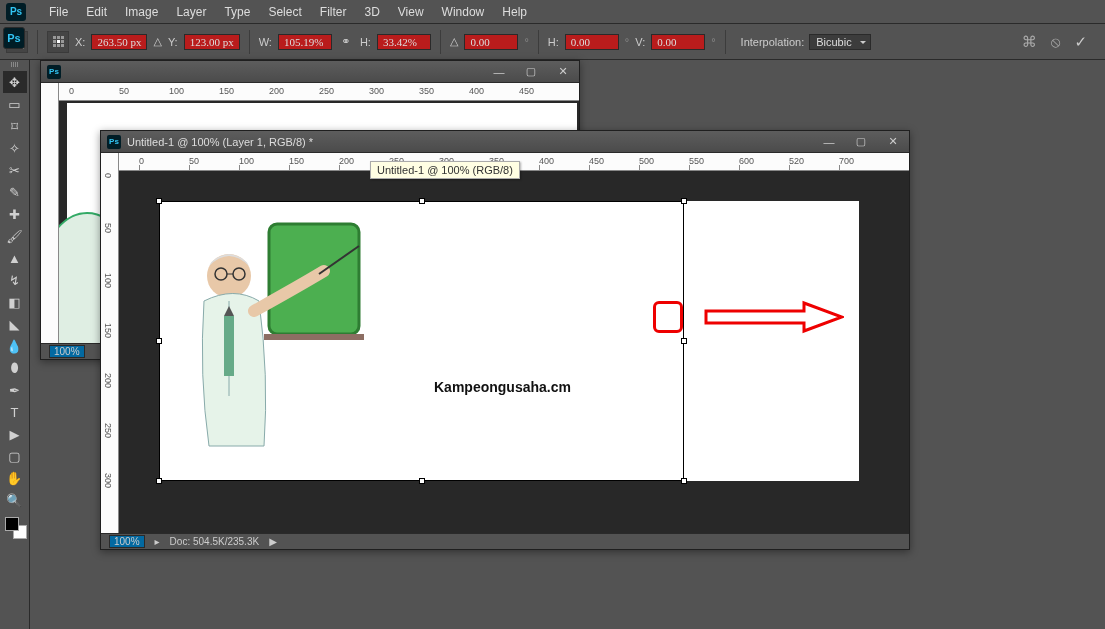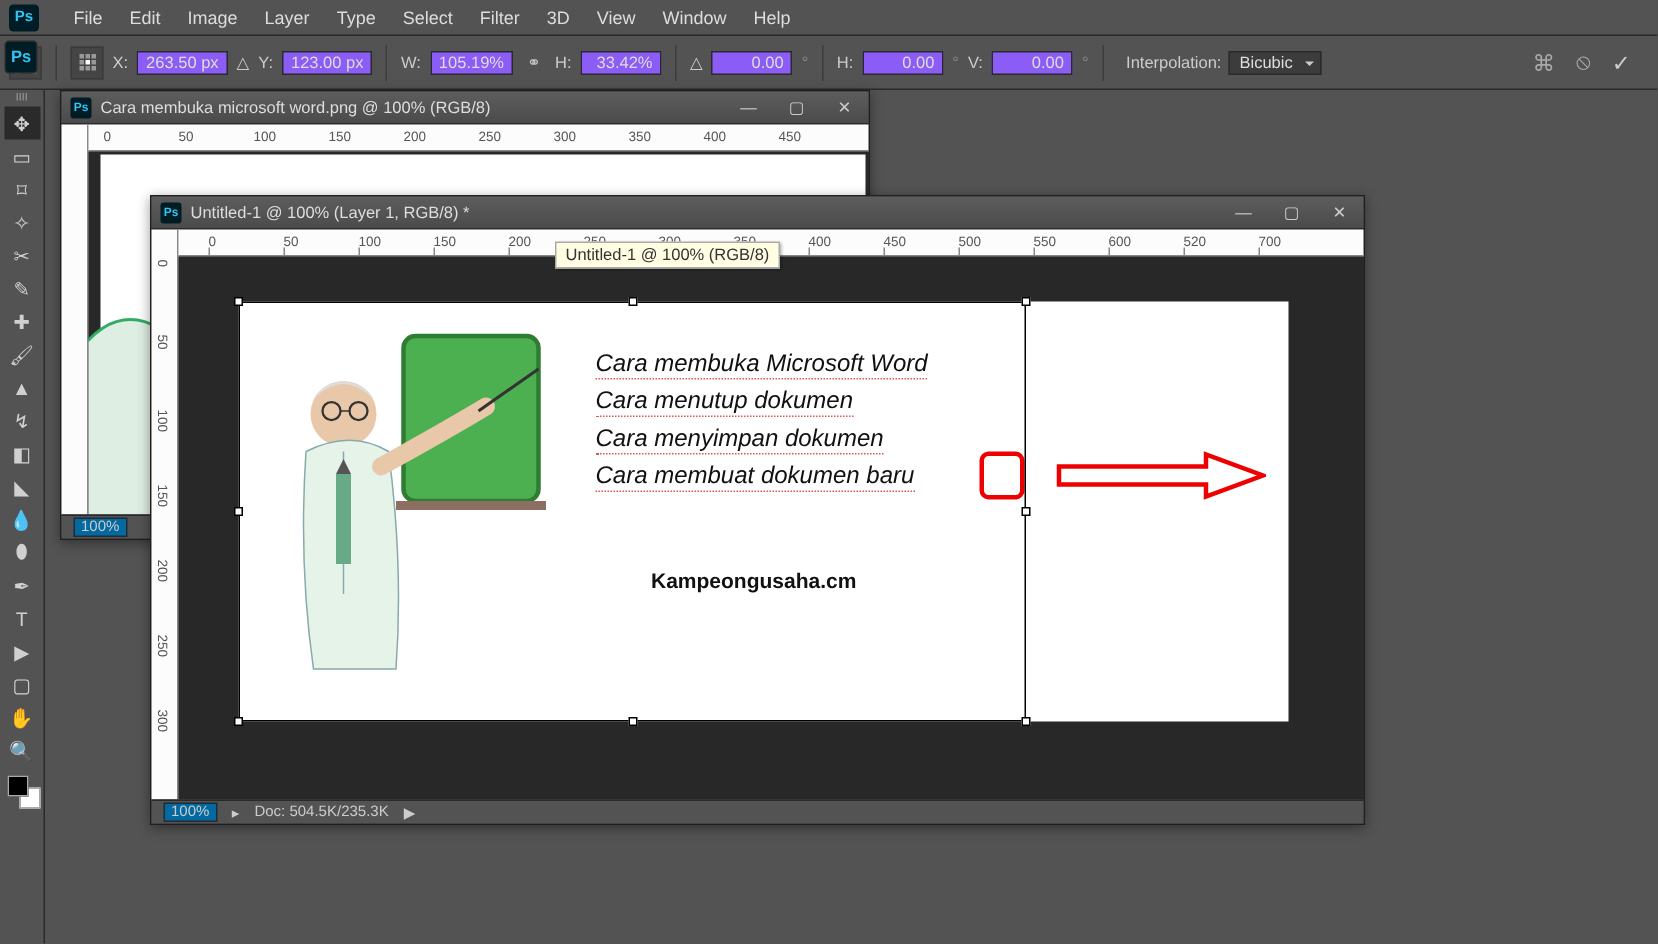--- a/index.html
+++ b/index.html
@@ -5,21 +5,21 @@
   * { margin:0; padding:0; box-sizing:border-box; font-family:"Segoe UI",Tahoma,sans-serif; user-select:none; }
   body { width:1105px; height:629px; background:#535353; overflow:hidden; position:relative; }
   .menubar { height:24px; background:#535353; display:flex; align-items:center; padding-left:6px; border-bottom:1px solid #2a2a2a; }
   .menubar .logo { width:20px; height:18px; background:#001d26; border-radius:3px; display:flex; align-items:center; justify-content:center; color:#31c5f4; font:700 10px Arial; margin-right:14px; }
   .menubar .mi { color:#ddd; font-size:12px; padding:3px 9px; cursor:pointer; }
   .optbar { height:36px; background:#535353; border-bottom:1px solid #2a2a2a; display:flex; align-items:center; padding-left:6px; gap:6px; color:#ccc; font-size:11px; }
   .optbar .ico { width:22px; height:22px; border:1px solid #3b3b3b; display:flex; align-items:center; justify-content:center; background:#454545; }
   .optbar .grid9 { display:grid; grid-template-columns:repeat(3,3px); grid-template-rows:repeat(3,3px); gap:1px; }
   .optbar .grid9 i { background:#999; }
   .optbar .lbl { color:#ccc; }
-  .optbar .val { background:#8b5cf6; border:1px solid #2a2a2a; padding:1px 5px; color:#ddd; min-width:54px; display:inline-block; text-align:right; }
+  .optbar .val { background:#b91c1c; border:1px solid #2a2a2a; padding:1px 5px; color:#ddd; min-width:54px; display:inline-block; text-align:left;font-family:Liberation Serif, serif; }
   .optbar .sep { width:1px; height:24px; background:#3c3c3c; margin:0 3px; }
   .optbar .link { width:16px; text-align:center; }
   .optbar .selectwrap { display:flex; align-items:center; gap:5px; margin-left:6px; }
   .optbar .select { background:#3c3c3c; border:1px solid #2a2a2a; padding:1px 18px 1px 6px; color:#ddd; position:relative; }
   .optbar .select:after { content:""; position:absolute; right:4px; top:6px; border:3px solid transparent; border-top-color:#ccc; }
   .optbar .right { margin-left:auto; display:flex; gap:14px; padding-right:18px; align-items:center; }
   .optbar .right span { color:#aaa; font-size:15px; }
   .toolbox { position:absolute; left:0; top:60px; width:30px; bottom:0; background:#535353; border-right:1px solid #2a2a2a; display:flex; flex-direction:column; align-items:center; padding-top:2px; }
   .toolbox .grip { width:24px; height:6px; display:flex; justify-content:center; gap:1px; margin-bottom:3px;}
   .toolbox .grip i{width:1px;height:5px;background:#888;}
@@ -161,21 +161,20 @@
       <div class="fg"></div>
       <div class="bg"></div>
     </div>
 </div>
 
 <div class="doczone">
 
   <div class="docwin" style="left:10px;top:0;width:540px;height:300px;">
     <div class="titlebar">
       <div class="psico">Ps</div>
-      <span>Cara membuka microsoft word.png @ 100% (RGB/8)</span>
       <div class="winbtns">
         <div>—</div>
         <div>▢</div>
         <div>✕</div>
       </div>
     </div>
     <div class="ruler-v"></div>
     <div class="ruler-h" id="r1h">
         <div class="tick" style="left: 10px; top: 3px;">0</div>
         <div class="tick" style="left: 60px; top: 3px;">50</div>
@@ -263,26 +262,20 @@
           <circle cx="70" cy="58" r="6" fill="none" stroke="#333" stroke-width="1.5"></circle>
           <line x1="58" y1="58" x2="64" y2="58" stroke="#333"></line>
           <path d="M35 85 Q30 160 40 230 L95 230 Q100 160 90 85 Q65 70 35 85" fill="#e6f3e9" stroke="#8aa" stroke-width="1"></path>
           <path d="M60 85 L60 180" stroke="#8aa"></path>
           <path d="M60 90 L55 100 L65 100 Z" fill="#555"></path>
           <rect x="55" y="100" width="10" height="60" fill="#6a8"></rect>
           <path d="M85 95 Q130 70 155 55" stroke="#e8c8a8" stroke-width="12" stroke-linecap="round" fill="none"></path>
           <line x1="150" y1="58" x2="190" y2="30" stroke="#333" stroke-width="2"></line>
         </svg>
 
-        <ul class="bullets" style="position:absolute;left:220px;top:30px;list-style:disc;padding-left:18px;">
-          <li><span>Cara membuka Microsoft Word</span></li><br>
-          <li><span>Cara menutup dokumen</span></li><br>
-          <li><span>Cara menyimpan dokumen</span></li><br>
-          <li><span>Cara membuat dokumen baru</span></li>
-        </ul>
         <div class="brand" style="position:absolute;left:245px;top:160px">Kampeongusaha.cm</div>
 
         <div class="redbox" style="left:494px;top:100px;width:30px;height:32px;"></div>
         <svg class="redarrow" style="left:545px;top:98px" width="140" height="40">
           <path d="M2 12 L100 12 L100 4 L138 18 L100 32 L100 24 L2 24 Z" fill="none" stroke="#e00" stroke-width="3"></path>
         </svg>
       </div>
 
       <div class="transform-box" style="left:40px;top:30px;width:525px;height:280px;">
         <div class="h" style="left:-4px;top:-4px"></div>

